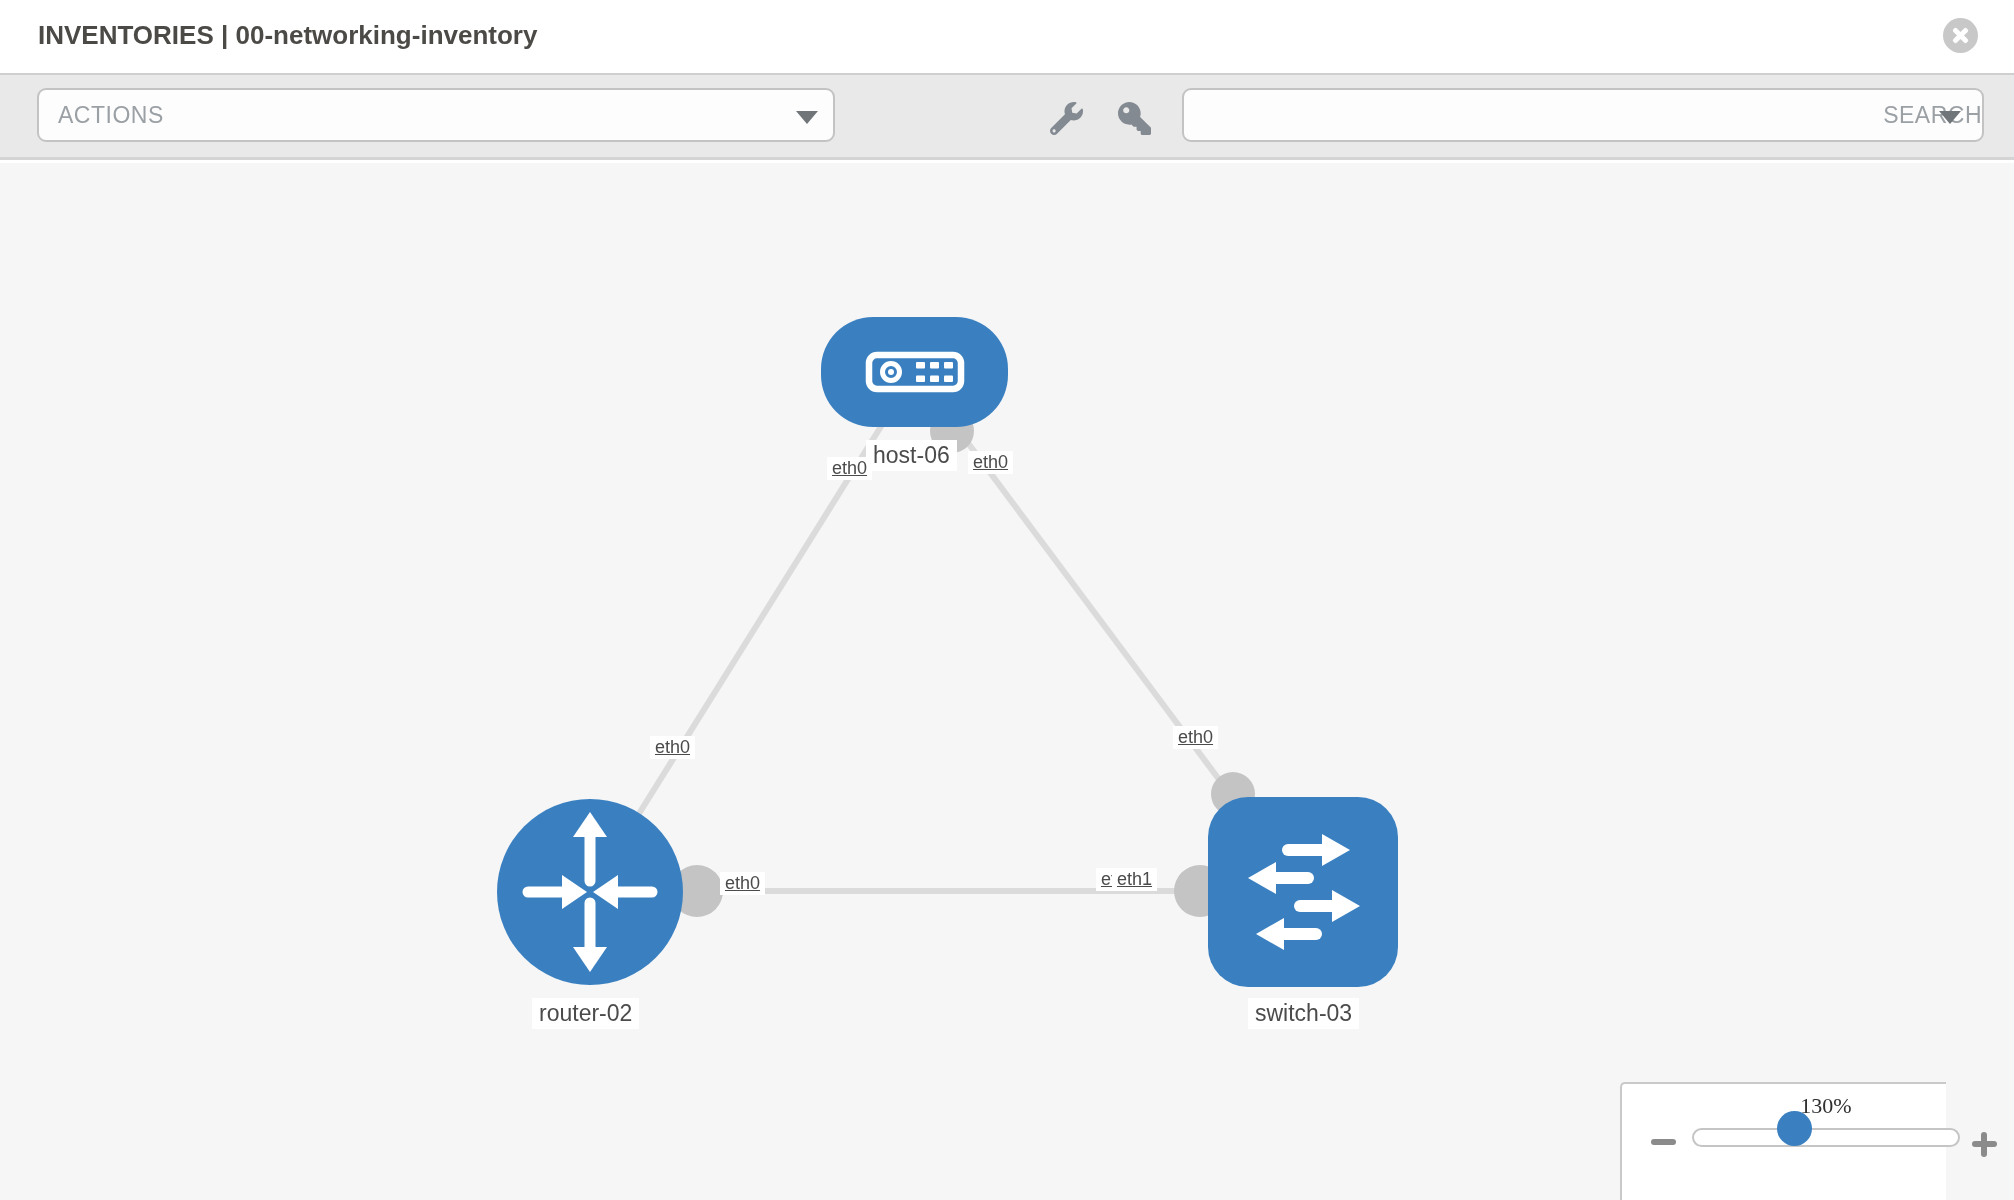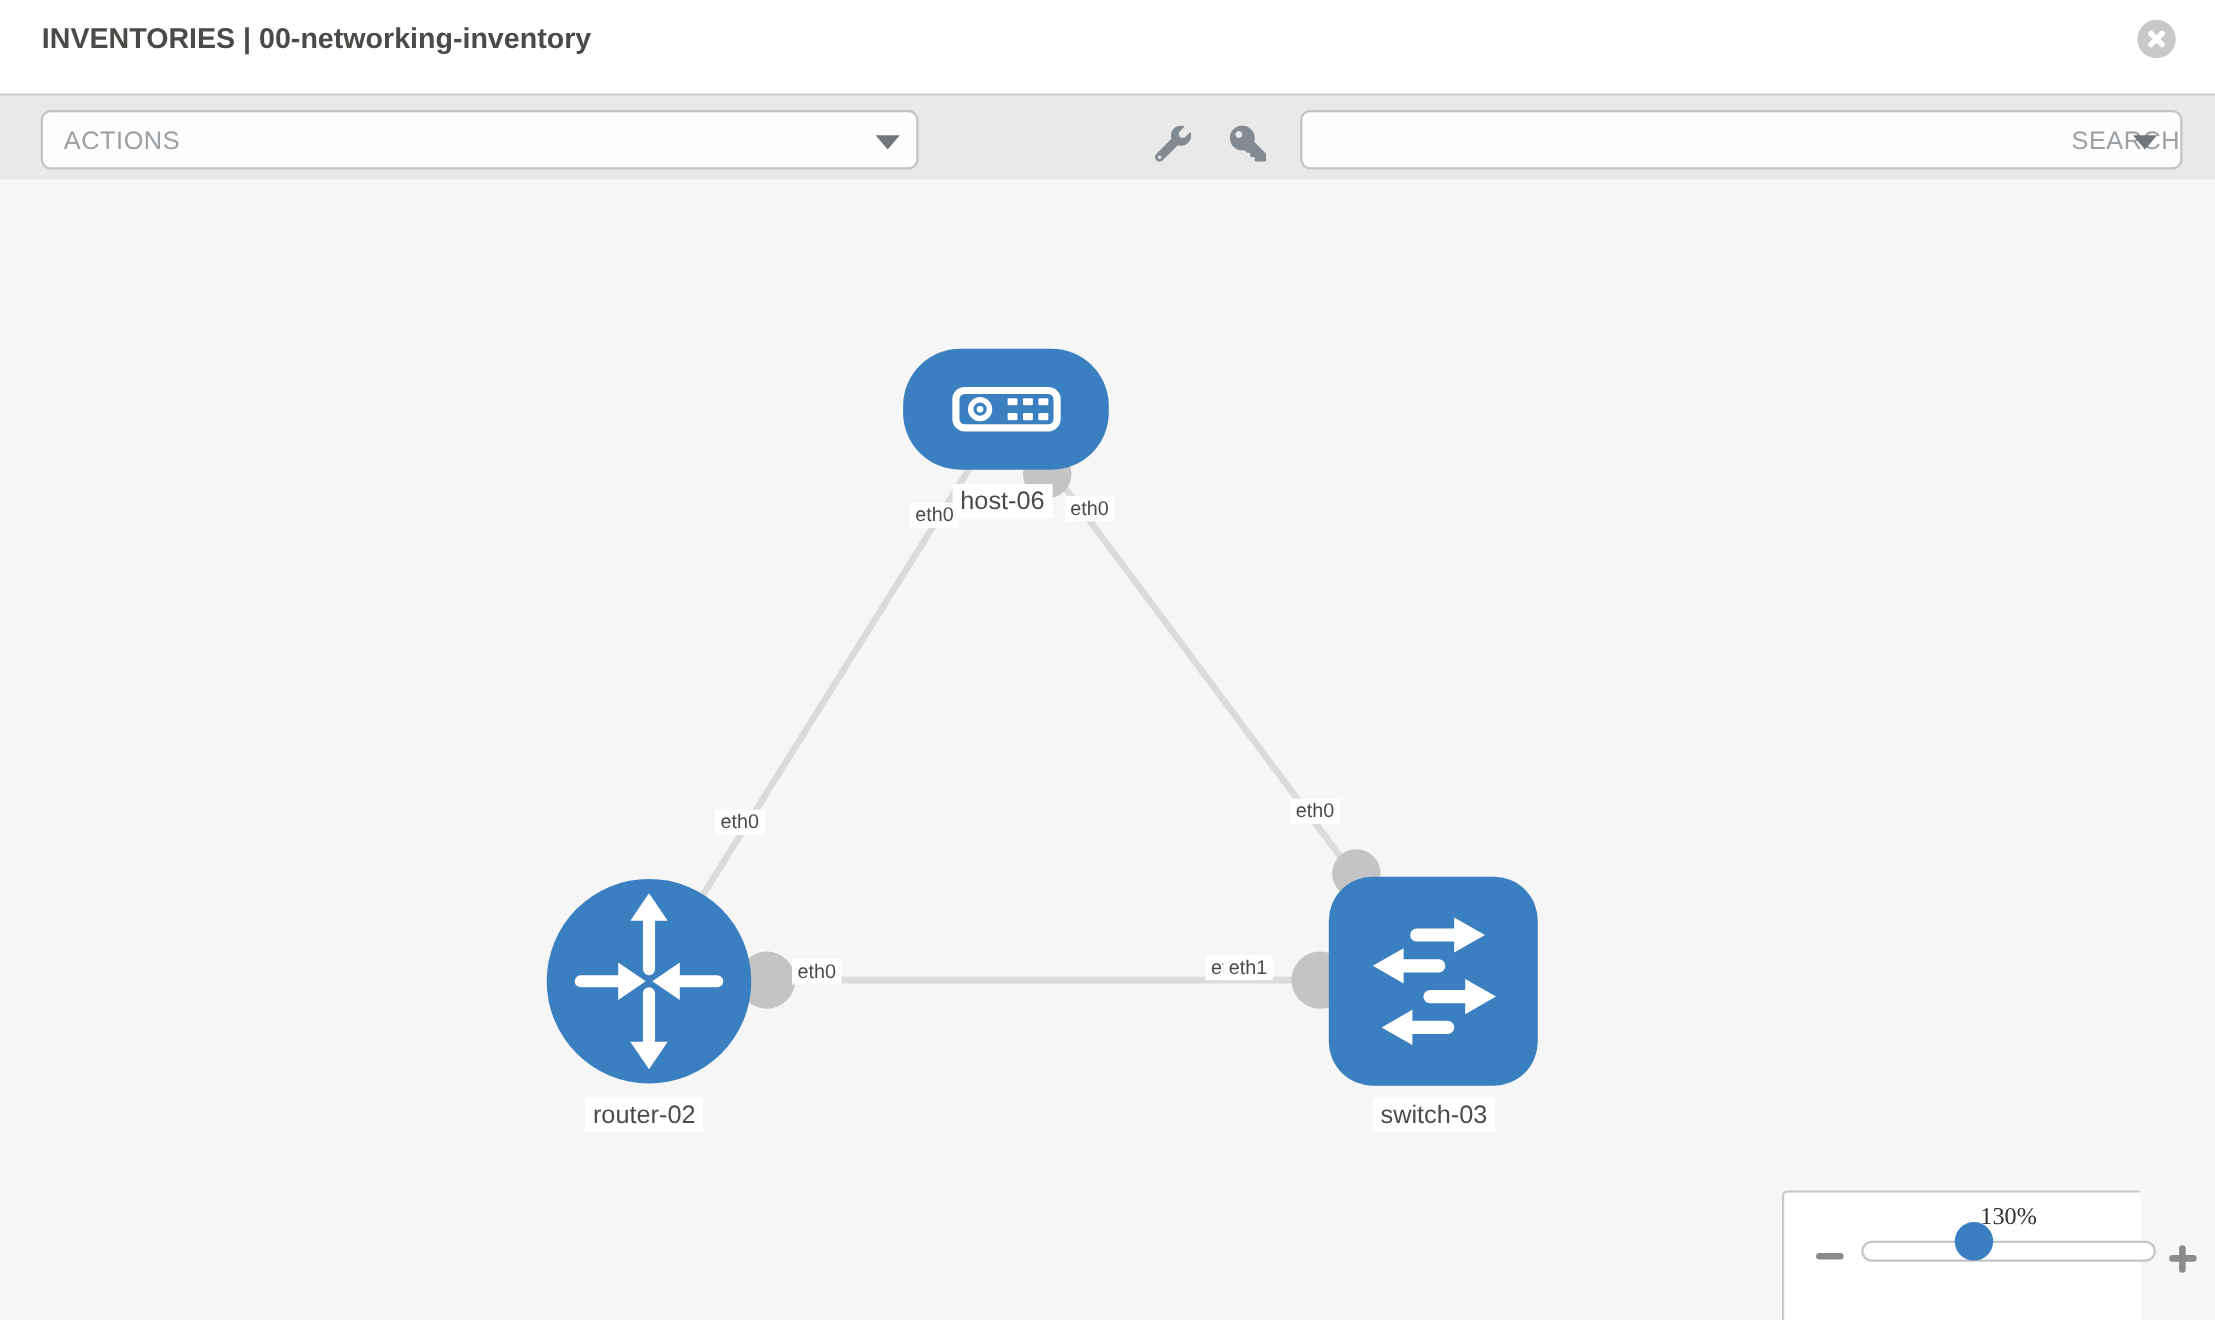--- a/index.html
+++ b/index.html
@@ -11,21 +11,21 @@
   .titlebar { position: absolute; left:0; top:0; width:2014px; height:73px; background:#fff; }
   .title { position:absolute; left:38px; top:20px; font-size:26px; font-weight:700; color:#4c4a47; }
   .close-btn { position:absolute; left:1943px; top:18px; width:35px; height:35px; border-radius:50%;
                background:#c8c8c8; cursor:pointer; }
   .close-btn .bar { position:absolute; left:8px; top:15px; width:19px; height:5px; background:#fff; border-radius:2px; }
   .close-btn .bar.b1 { transform: rotate(45deg); }
   .close-btn .bar.b2 { transform: rotate(-45deg); }
 
   
   .toolbar { position:absolute; left:0; top:73px; width:2014px; height:87px; background:#e9e9e9;
-             border-top:2px solid #cfcfcf; border-bottom:3px solid #d4d4d4;margin-top:12px; }
+             border-top:2px solid #cfcfcf; border-bottom:3px solid #d4d4d4; }
   .selectbox { position:absolute; top:13px; height:54px; background:#fdfdfd; border:2px solid #c3c3c3;
                border-radius:9px; display:flex; align-items:center; cursor:pointer; }
   .selectbox .ph { font-size:23px; color:#9ba0a5; margin-left:19px; letter-spacing:0.5px; }
   .caret { position:absolute; width:0; height:0; border-left:11px solid transparent;
            border-right:11px solid transparent; border-top:13px solid #70757a; top:21px; }
   .actions-box { left:37px; width:798px; }
   .actions-box .caret { left:757px; }
   .search-box { left:1182px; width:802px;justify-content:flex-end; }
   .search-box .caret { left:755px; }
   .toolbtn { position:absolute; top:25px; width:36px; height:36px; display:flex; align-items:center;
@@ -39,21 +39,21 @@
   svg.net { position:absolute; left:0; top:0; width:2014px; height:1200px; }
 
   .node { position:absolute; background:#3a80c1; display:flex; align-items:center; justify-content:center;
           cursor:pointer; }
   .node-host   { left:821px; top:317px; width:187px; height:110px; border-radius:52px; }
   .node-router { left:497px; top:799px; width:186px; height:186px; border-radius:50%; }
   .node-switch { left:1208px; top:797px; width:190px; height:190px; border-radius:40px; }
 
   .chip { position:absolute; background:#ffffff; color:#4b4b4b; white-space:nowrap; }
   .node-label { font-size:23px; padding:2px 7px; }
-  .if-label { font-size:18px; padding:1px 5px; }
+  .if-label { font-size:18px; padding:1px 5px;text-decoration:underline; }
 
   .lbl-host   { left:866px; top:440px; }
   .lbl-router { left:532px; top:998px; }
   .lbl-switch { left:1248px; top:998px; }
 
   .if-host-left   { left:827px; top:457px; }
   .if-host-right  { left:968px; top:451px; }
   .if-mid-left    { left:650px; top:736px; }
   .if-mid-right   { left:1173px; top:726px; }
   .if-router-right{ left:720px; top:872px; }

